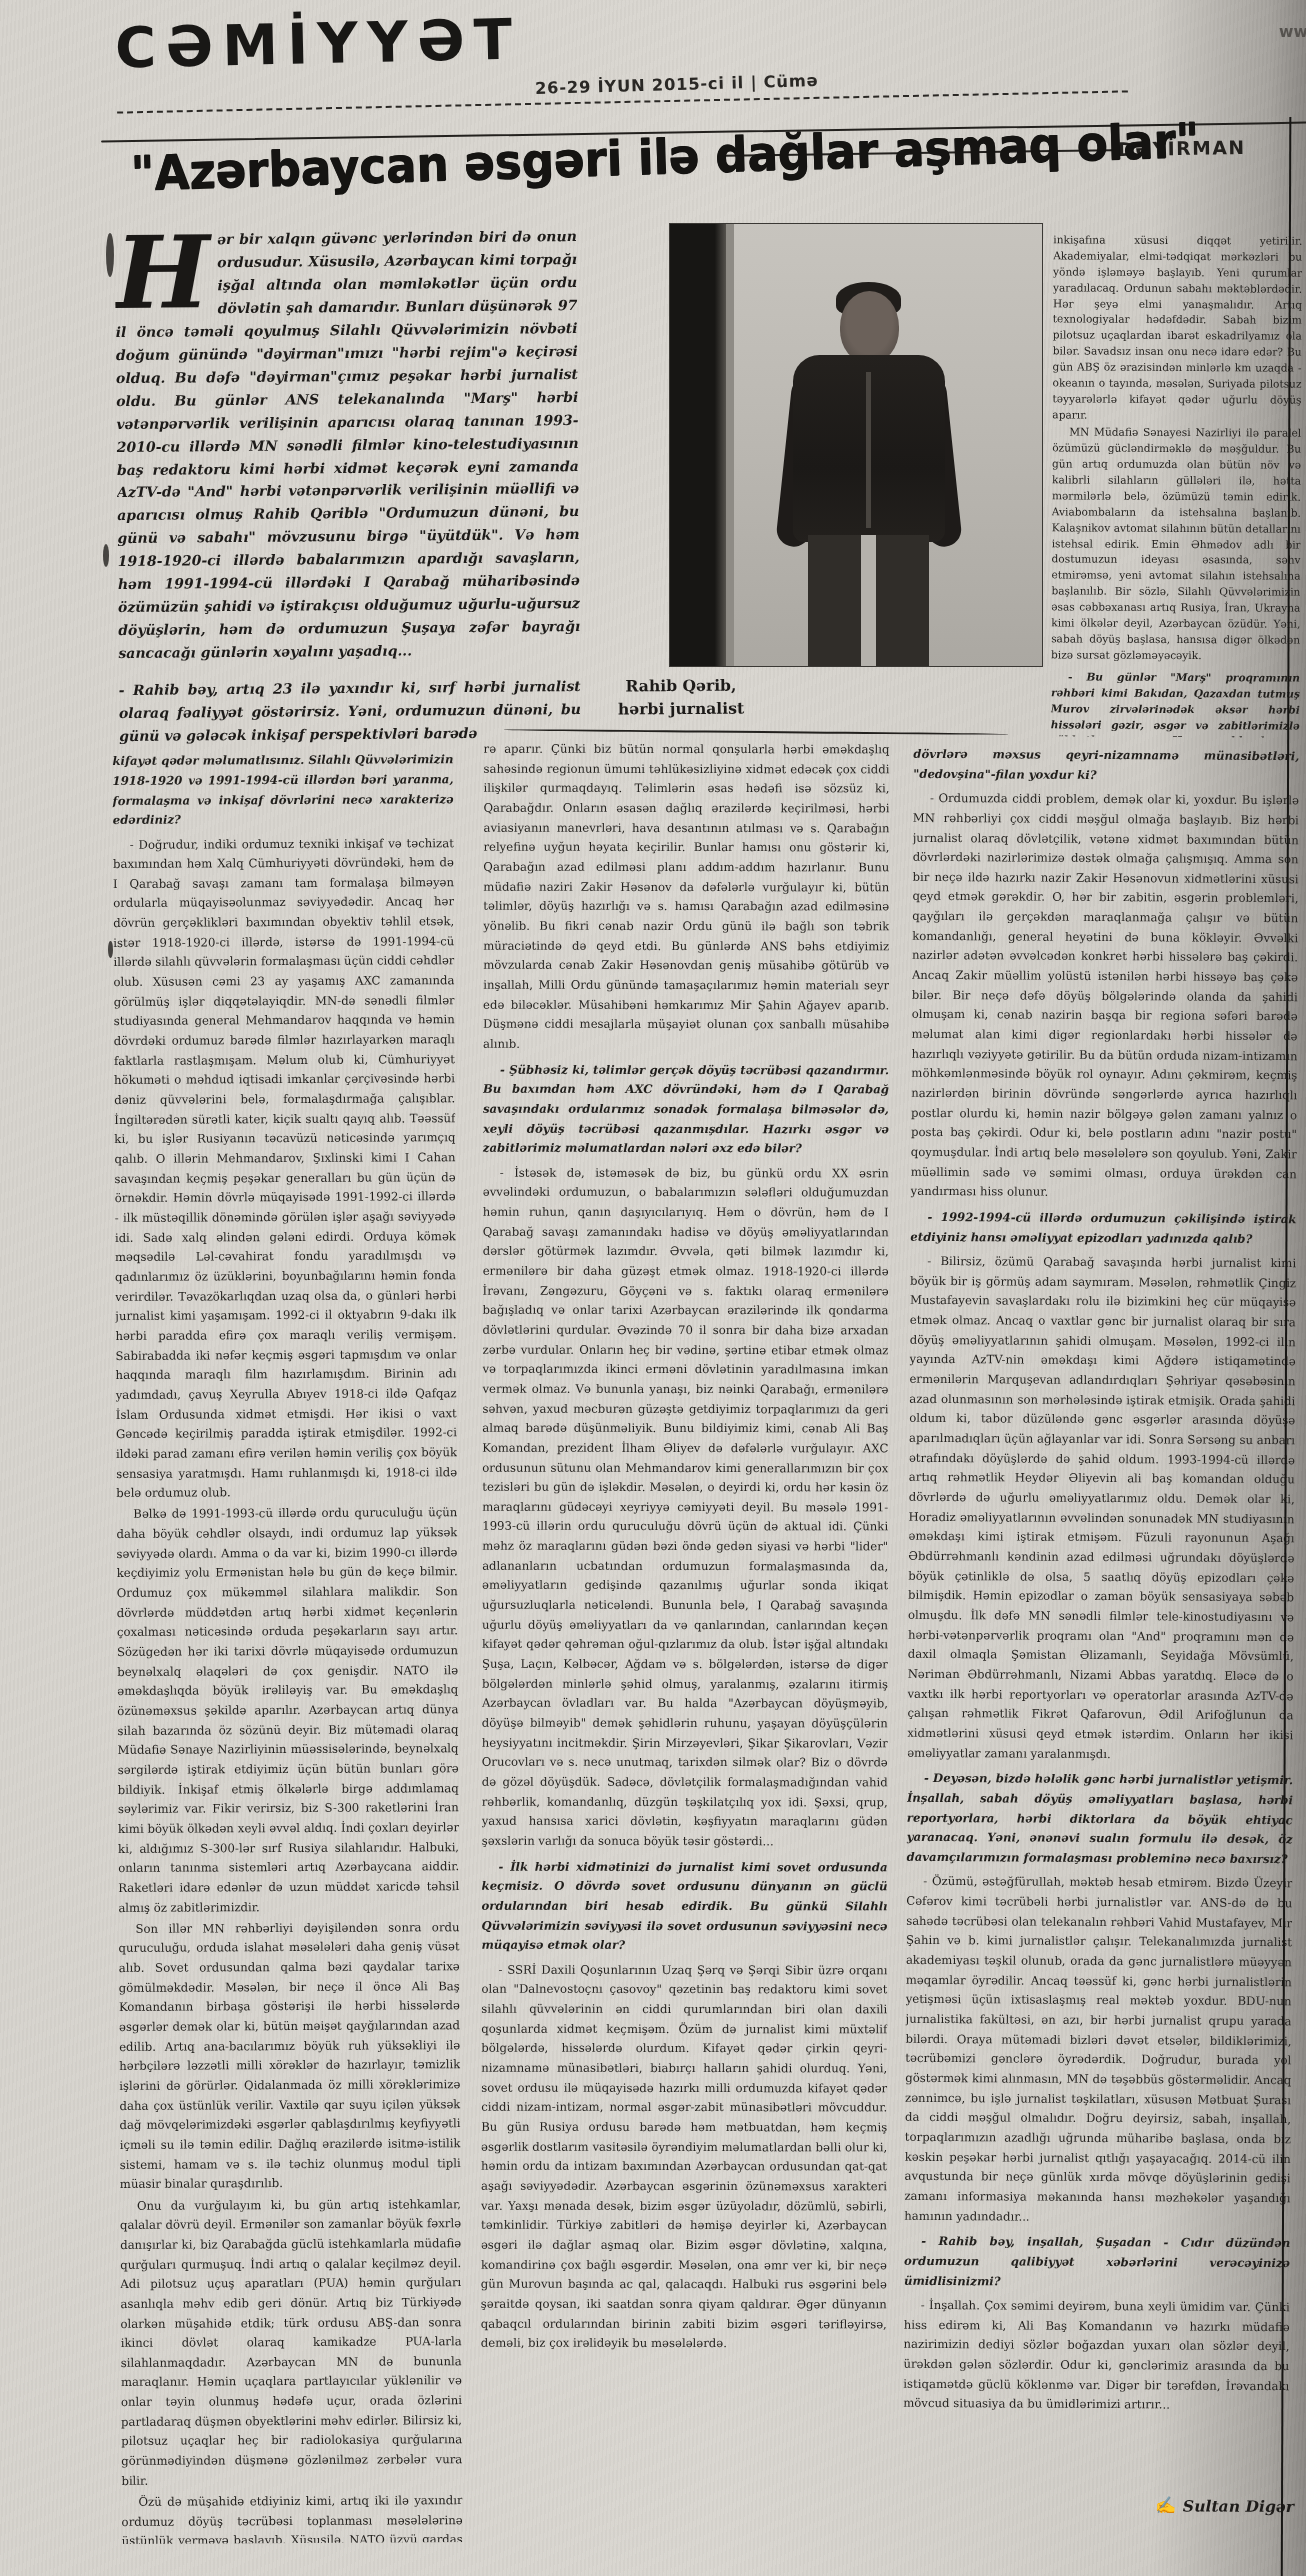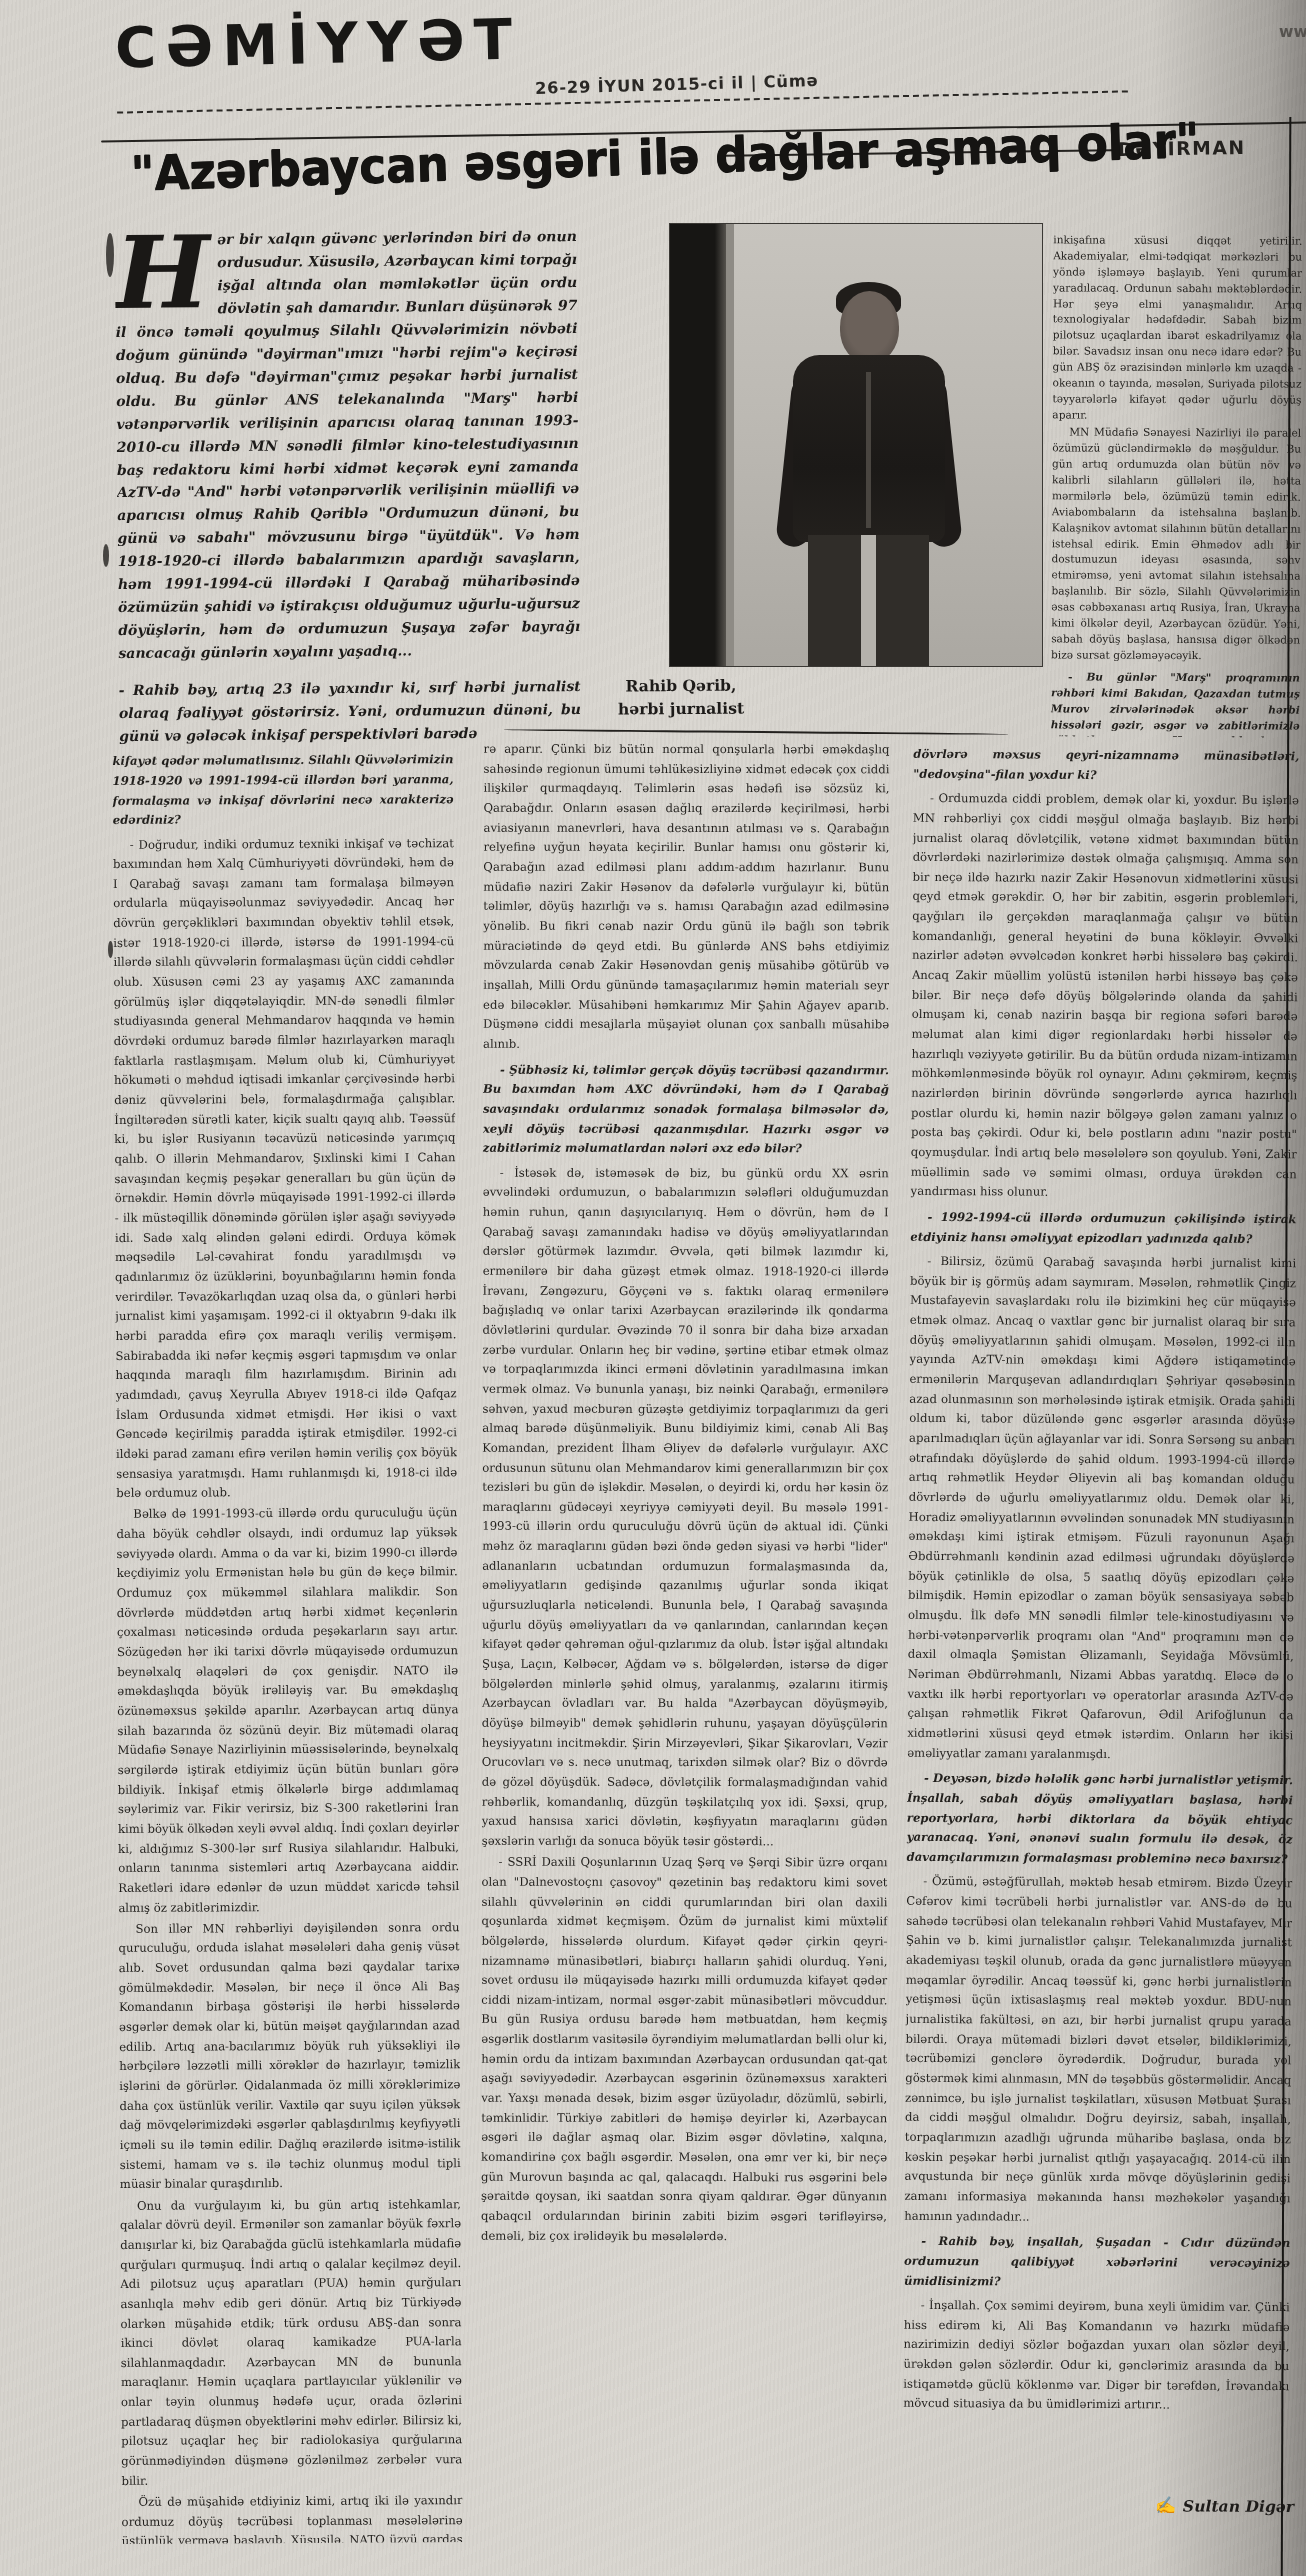--- a/index.html
+++ b/index.html
@@ -154,20 +154,21 @@
       <p class="para answer">- Doğrudur, indiki ordumuz texniki inkişaf və təchizat baxımından həm Xalq Cümhuriyyəti dövründəki, həm də I Qarabağ savaşı zamanı tam formalaşa bilməyən ordularla müqayisəolunmaz səviyyədədir. Ancaq hər dövrün gerçəklikləri baxımından obyektiv təhlil etsək, istər 1918-1920-ci illərdə, istərsə də 1991-1994-cü illərdə silahlı qüvvələrin formalaşması üçün ciddi cəhdlər olub. Xüsusən cəmi 23 ay yaşamış AXC zamanında görülmüş işlər diqqətəlayiqdir. MN-də sənədli filmlər studiyasında general Mehmandarov haqqında və həmin dövrdəki ordumuz barədə filmlər hazırlayarkən maraqlı faktlarla rastlaşmışam. Məlum olub ki, Cümhuriyyət hökuməti o məhdud iqtisadi imkanlar çərçivəsində hərbi dəniz qüvvələrini belə, formalaşdırmağa çalışıblar. İngiltərədən sürətli kater, kiçik sualtı qayıq alıb. Təəssüf ki, bu işlər Rusiyanın təcavüzü nəticəsində yarımçıq qalıb. O illərin Mehmandarov, Şıxlinski kimi I Cahan savaşından keçmiş peşəkar generalları bu gün üçün də örnəkdir. Həmin dövrlə müqayisədə 1991-1992-ci illərdə - ilk müstəqillik dönəmində görülən işlər aşağı səviyyədə idi. Sadə xalq əlindən gələni edirdi. Orduya kömək məqsədilə Ləl-cəvahirat fondu yaradılmışdı və qadınlarımız öz üzüklərini, boyunbağılarını həmin fonda verirdilər. Təvazökarlıqdan uzaq olsa da, o günləri hərbi jurnalist kimi yaşamışam. 1992-ci il oktyabrın 9-dakı ilk hərbi paradda efirə çox maraqlı veriliş vermişəm. Sabirabadda iki nəfər keçmiş əsgəri tapmışdım və onlar haqqında maraqlı film hazırlamışdım. Birinin adı yadımdadı, çavuş Xeyrulla Abıyev 1918-ci ildə Qafqaz İslam Ordusunda xidmət etmişdi. Hər ikisi o vaxt Gəncədə keçirilmiş paradda iştirak etmişdilər. 1992-ci ildəki parad zamanı efirə verilən həmin veriliş çox böyük sensasiya yaratmışdı. Hamı ruhlanmışdı ki, 1918-ci ildə belə ordumuz olub.</p>
       <p class="para answer">Bəlkə də 1991-1993-cü illərdə ordu quruculuğu üçün daha böyük cəhdlər olsaydı, indi ordumuz lap yüksək səviyyədə olardı. Amma o da var ki, bizim 1990-cı illərdə keçdiyimiz yolu Ermənistan hələ bu gün də keçə bilmir. Ordumuz çox mükəmməl silahlara malikdir. Son dövrlərdə müddətdən artıq hərbi xidmət keçənlərin çoxalması nəticəsində orduda peşəkarların sayı artır. Sözügedən hər iki tarixi dövrlə müqayisədə ordumuzun beynəlxalq əlaqələri də çox genişdir. NATO ilə əməkdaşlıqda böyük irəliləyiş var. Bu əməkdaşlıq özünəməxsus şəkildə aparılır. Azərbaycan artıq dünya silah bazarında öz sözünü deyir. Biz mütəmadi olaraq Müdafiə Sənaye Nazirliyinin müəssisələrində, beynəlxalq sərgilərdə iştirak etdiyimiz üçün bütün bunları görə bildiyik. İnkişaf etmiş ölkələrlə birgə addımlamaq səylərimiz var. Fikir verirsiz, biz S-300 raketlərini İran kimi böyük ölkədən xeyli əvvəl aldıq. İndi çoxları deyirlər ki, aldığımız S-300-lər sırf Rusiya silahlarıdır. Halbuki, onların tanınma sistemləri artıq Azərbaycana aiddir. Raketləri idarə edənlər də uzun müddət xaricdə təhsil almış öz zabitlərimizdir.</p>
       <p class="para answer">Son illər MN rəhbərliyi dəyişiləndən sonra ordu quruculuğu, orduda islahat məsələləri daha geniş vüsət alıb. Sovet ordusundan qalma bəzi qaydalar tarixə gömülməkdədir. Məsələn, bir neçə il öncə Ali Baş Komandanın birbaşa göstərişi ilə hərbi hissələrdə əsgərlər demək olar ki, bütün məişət qayğılarından azad edilib. Artıq ana-bacılarımız böyük ruh yüksəkliyi ilə hərbçilərə ləzzətli milli xörəklər də hazırlayır, təmizlik işlərini də görürlər. Qidalanmada öz milli xörəklərimizə daha çox üstünlük verilir. Vaxtilə qar suyu içilən yüksək dağ mövqelərimizdəki əsgərlər qablaşdırılmış keyfiyyətli içməli su ilə təmin edilir. Dağlıq ərazilərdə isitmə-istilik sistemi, hamam və s. ilə təchiz olunmuş modul tipli müasir binalar quraşdırılıb.</p>
       <p class="para answer">Onu da vurğulayım ki, bu gün artıq istehkamlar, qalalar dövrü deyil. Ermənilər son zamanlar böyük fəxrlə danışırlar ki, biz Qarabağda güclü istehkamlarla müdafiə qurğuları qurmuşuq. İndi artıq o qalalar keçilməz deyil. Adi pilotsuz uçuş aparatları (PUA) həmin qurğuları asanlıqla məhv edib geri dönür. Artıq biz Türkiyədə olarkən müşahidə etdik; türk ordusu ABŞ-dan sonra ikinci dövlət olaraq kamikadze PUA-larla silahlanmaqdadır. Azərbaycan MN də bununla maraqlanır. Həmin uçaqlara partlayıcılar yüklənilir və onlar təyin olunmuş hədəfə uçur, orada özlərini partladaraq düşmən obyektlərini məhv edirlər. Bilirsiz ki, pilotsuz uçaqlar heç bir radiolokasiya qurğularına görünmədiyindən düşmənə gözlənilməz zərbələr vura bilir.</p>
       <p class="para answer">Özü də müşahidə etdiyiniz kimi, artıq iki ilə yaxındır ordumuz döyüş təcrübəsi toplanması məsələlərinə üstünlük verməyə başlayıb. Xüsusilə, NATO üzvü qardaş Türkiyə ilə birgə təlimlər diqqətəlayiqdir. Artıq Azərbaycan əsgəri ilə Türkiyə əsgəri, eləcə də hərbi pilotlarımız çiyin-çiyinə təlim keçirlər. Bir mütəxəssis kimi ehtimal edirəm ki, bu təlimlər növbəti mərhələdə digər qonşularımızla - Rusiya, İranla birgə təlimlə-</p>
     </div>
   <div class="abs col" id="col-2">
       <p class="para answer fragment">rə aparır. Çünki biz bütün normal qonşularla hərbi əməkdaşlıq sahəsində regionun ümumi təhlükəsizliyinə xidmət edəcək çox ciddi ilişkilər qurmaqdayıq. Təlimlərin əsas hədəfi isə sözsüz ki, Qarabağdır. Onların əsasən dağlıq ərazilərdə keçirilməsi, hərbi aviasiyanın manevrləri, hava desantının atılması və s. Qarabağın relyefinə uyğun həyata keçirilir. Bunlar hamısı onu göstərir ki, Qarabağın azad edilməsi planı addım-addım hazırlanır. Bunu müdafiə naziri Zakir Həsənov da dəfələrlə vurğulayır ki, bütün təlimlər, döyüş hazırlığı və s. hamısı Qarabağın azad edilməsinə yönəlib. Bu fikri cənab nazir Ordu günü ilə bağlı son təbrik müraciətində də qeyd etdi. Bu günlərdə ANS bəhs etdiyimiz mövzularda cənab Zakir Həsənovdan geniş müsahibə götürüb və inşallah, Milli Ordu günündə tamaşaçılarımız həmin materialı seyr edə biləcəklər. Müsahibəni həmkarımız Mir Şahin Ağayev aparıb. Düşmənə ciddi mesajlarla müşayiət olunan çox sanballı müsahibə alınıb.</p>
       <p class="para question">- Şübhəsiz ki, təlimlər gerçək döyüş təcrübəsi qazandırmır. Bu baxımdan həm AXC dövründəki, həm də I Qarabağ savaşındakı ordularımız sonadək formalaşa bilməsələr də, xeyli döyüş təcrübəsi qazanmışdılar. Hazırkı əsgər və zabitlərimiz məlumatlardan nələri əxz edə bilər?</p>
       <p class="para answer">- İstəsək də, istəməsək də biz, bu günkü ordu XX əsrin əvvəlindəki ordumuzun, o babalarımızın sələfləri olduğumuzdan həmin ruhun, qanın daşıyıcılarıyıq. Həm o dövrün, həm də I Qarabağ savaşı zamanındakı hadisə və döyüş əməliyyatlarından dərslər götürmək lazımdır. Əvvəla, qəti bilmək lazımdır ki, ermənilərə bir daha güzəşt etmək olmaz. 1918-1920-ci illərdə İrəvanı, Zəngəzuru, Göyçəni və s. faktıkı olaraq ermənilərə bağışladıq və onlar tarixi Azərbaycan ərazilərində ilk qondarma dövlətlərini qurdular. Əvəzində 70 il sonra bir daha bizə arxadan zərbə vurdular. Onların heç bir vədinə, şərtinə etibar etmək olmaz və torpaqlarımızda ikinci erməni dövlətinin yaradılmasına imkan vermək olmaz. Və bununla yanaşı, biz nəinki Qarabağı, ermənilərə səhvən, yaxud məcburən güzəştə getdiyimiz torpaqlarımızı da geri almaq barədə düşünməliyik. Bunu bildiyimiz kimi, cənab Ali Baş Komandan, prezident İlham Əliyev də dəfələrlə vurğulayır. AXC ordusunun sütunu olan Mehmandarov kimi generallarımızın bir çox tezisləri bu gün də işləkdir. Məsələn, o deyirdi ki, ordu hər kəsin öz maraqlarını güdəcəyi xeyriyyə cəmiyyəti deyil. Bu məsələ 1991-1993-cü illərin ordu quruculuğu dövrü üçün də aktual idi. Çünki məhz öz maraqlarını güdən bəzi öndə gedən siyasi və hərbi "lider" adlananların ucbatından ordumuzun formalaşmasında da, əməliyyatların gedişində qazanılmış uğurlar sonda ikiqat uğursuzluqlarla nəticələndi. Bununla belə, I Qarabağ savaşında uğurlu döyüş əməliyyatları da və qanlarından, canlarından keçən kifayət qədər qəhrəman oğul-qızlarımız da olub. İstər işğal altındakı Şuşa, Laçın, Kəlbəcər, Ağdam və s. bölgələrdən, istərsə də digər bölgələrdən minlərlə şəhid olmuş, yaralanmış, əzalarını itirmiş Azərbaycan övladları var. Bu halda "Azərbaycan döyüşməyib, döyüşə bilməyib" demək şəhidlərin ruhunu, yaşayan döyüşçülərin heysiyyatını incitməkdir. Şirin Mirzəyevləri, Şikar Şikarovları, Vəzir Orucovları və s. necə unutmaq, tarixdən silmək olar? Biz o dövrdə də gözəl döyüşdük. Sadəcə, dövlətçilik formalaşmadığından vahid rəhbərlik, komandanlıq, düzgün təşkilatçılıq yox idi. Şəxsi, qrup, yaxud hansısa xarici dövlətin, kəşfiyyatın maraqlarını güdən şəxslərin varlığı da sonuca böyük təsir göstərdi...</p>
+      <p class="para question">- İlk hərbi xidmətinizi də jurnalist kimi sovet ordusunda keçmisiz. O dövrdə sovet ordusunu dünyanın ən güclü ordularından biri hesab edirdik. Bu günkü Silahlı Qüvvələrimizin səviyyəsi ilə sovet ordusunun səviyyəsini necə müqayisə etmək olar?</p>
       <p class="para answer">- SSRİ Daxili Qoşunlarının Uzaq Şərq və Şərqi Sibir üzrə orqanı olan "Dalnevostoçnı çasovoy" qəzetinin baş redaktoru kimi sovet silahlı qüvvələrinin ən ciddi qurumlarından biri olan daxili qoşunlarda xidmət keçmişəm. Özüm də jurnalist kimi müxtəlif bölgələrdə, hissələrdə olurdum. Kifayət qədər çirkin qeyri-nizamnamə münasibətləri, biabırçı halların şahidi olurduq. Yəni, sovet ordusu ilə müqayisədə hazırkı milli ordumuzda kifayət qədər ciddi nizam-intizam, normal əsgər-zabit münasibətləri mövcuddur. Bu gün Rusiya ordusu barədə həm mətbuatdan, həm keçmiş əsgərlik dostlarım vasitəsilə öyrəndiyim məlumatlardan bəlli olur ki, həmin ordu da intizam baxımından Azərbaycan ordusundan qat-qat aşağı səviyyədədir. Azərbaycan əsgərinin özünəməxsus xarakteri var. Yaxşı mənada desək, bizim əsgər üzüyoladır, dözümlü, səbirli, təmkinlidir. Türkiyə zabitləri də həmişə deyirlər ki, Azərbaycan əsgəri ilə dağlar aşmaq olar. Bizim əsgər dövlətinə, xalqına, komandirinə çox bağlı əsgərdir. Məsələn, ona əmr ver ki, bir neçə gün Murovun başında ac qal, qalacaqdı. Halbuki rus əsgərini belə şəraitdə qoysan, iki saatdan sonra qiyam qaldırar. Əgər dünyanın qabaqcıl ordularından birinin zabiti bizim əsgəri tərifləyirsə, deməli, biz çox irəlidəyik bu məsələlərdə.</p>
     </div>
   <div class="abs col" id="col-3">
       <p class="para question fragment">dövrlərə məxsus qeyri-nizamnamə münasibətləri, "dedovşina"-filan yoxdur ki?</p>
       <p class="para answer">- Ordumuzda ciddi problem, demək olar ki, yoxdur. Bu işlərlə MN rəhbərliyi çox ciddi məşğul olmağa başlayıb. Biz hərbi jurnalist olaraq dövlətçilik, vətənə xidmət baxımından bütün dövrlərdəki nazirlərimizə dəstək olmağa çalışmışıq. Amma son bir neçə ildə hazırkı nazir Zakir Həsənovun xidmətlərini xüsusi qeyd etmək gərəkdir. O, hər bir zabitin, əsgərin problemləri, qayğıları ilə gerçəkdən maraqlanmağa çalışır və bütün komandanlığı, general heyətini də buna kökləyir. Əvvəlki nazirlər adətən əvvəlcədən konkret hərbi hissələrə baş çəkirdi. Ancaq Zakir müəllim yolüstü istənilən hərbi hissəyə baş çəkə bilər. Bir neçə dəfə döyüş bölgələrində olanda da şahidi olmuşam ki, cənab nazirin başqa bir regiona səfəri barədə məlumat alan kimi digər regionlardakı hərbi hissələr də hazırlıqlı vəziyyətə gətirilir. Bu da bütün orduda nizam-intizamın möhkəmlənməsində böyük rol oynayır. Adını çəkmirəm, keçmiş nazirlərdən birinin dövründə səngərlərdə ayrıca hazırlıqlı postlar olurdu ki, həmin nazir bölgəyə gələn zamanı yalnız o posta baş çəkirdi. Odur ki, belə postların adını "nazir postu" qoymuşdular. İndi artıq belə məsələlərə son qoyulub. Yəni, Zakir müəllimin sadə və səmimi olması, orduya ürəkdən can yandırması hiss olunur.</p>
       <p class="para question">- 1992-1994-cü illərdə ordumuzun çəkilişində iştirak etdiyiniz hansı əməliyyat epizodları yadınızda qalıb?</p>
       <p class="para answer">- Bilirsiz, özümü Qarabağ savaşında hərbi jurnalist kimi böyük bir iş görmüş adam saymıram. Məsələn, rəhmətlik Çingiz Mustafayevin savaşlardakı rolu ilə bizimkini heç cür müqayisə etmək olmaz. Ancaq o vaxtlar gənc bir jurnalist olaraq bir sıra döyüş əməliyyatlarının şahidi olmuşam. Məsələn, 1992-ci ilin yayında AzTV-nin əməkdaşı kimi Ağdərə istiqamətində ermənilərin Marquşevan adlandırdıqları Şəhriyar qəsəbəsinin azad olunmasının son mərhələsində iştirak etmişik. Orada şahidi oldum ki, tabor düzüləndə gənc əsgərlər arasında döyüşə aparılmadıqları üçün ağlayanlar var idi. Sonra Sərsəng su anbarı ətrafındakı döyüşlərdə də şahid oldum. 1993-1994-cü illərdə artıq rəhmətlik Heydər Əliyevin ali baş komandan olduğu dövrlərdə də uğurlu əməliyyatlarımız oldu. Demək olar ki, Horadiz əməliyyatlarının əvvəlindən sonunadək MN studiyasının əməkdaşı kimi iştirak etmişəm. Füzuli rayonunun Aşağı Əbdürrəhmanlı kəndinin azad edilməsi uğrundakı döyüşlərdə böyük çətinliklə də olsa, 5 saatlıq döyüş epizodları çəkə bilmişdik. Həmin epizodlar o zaman böyük sensasiyaya səbəb olmuşdu. İlk dəfə MN sənədli filmlər tele-kinostudiyasını və hərbi-vətənpərvərlik proqramı olan "And" proqramını mən də daxil olmaqla Şəmistan Əlizamanlı, Seyidağa Mövsümlü, Nəriman Əbdürrəhmanlı, Nizami Abbas yaratdıq. Eləcə də o vaxtkı ilk hərbi reportyorları və operatorlar arasında AzTV-də çalışan rəhmətlik Fikrət Qafarovun, Ədil Arifoğlunun da xidmətlərini xüsusi qeyd etmək istərdim. Onların hər ikisi əməliyyatlar zamanı yaralanmışdı.</p>
       <p class="para question">- Deyəsən, bizdə hələlik gənc hərbi jurnalistlər yetişmir. İnşallah, sabah döyüş əməliyyatları başlasa, hərbi reportyorlara, hərbi diktorlara da böyük ehtiyac yaranacaq. Yəni, ənənəvi sualın formulu ilə desək, öz davamçılarımızın formalaşması probleminə necə baxırsız?</p>
       <p class="para answer">- Özümü, əstəğfürullah, məktəb hesab etmirəm. Bizdə Üzeyir Cəfərov kimi təcrübəli hərbi jurnalistlər var. ANS-də də bu sahədə təcrübəsi olan telekanalın rəhbəri Vahid Mustafayev, Mir Şahin və b. kimi jurnalistlər çalışır. Telekanalımızda jurnalist akademiyası təşkil olunub, orada da gənc jurnalistlərə müəyyən məqamlar öyrədilir. Ancaq təəssüf ki, gənc hərbi jurnalistlərin yetişməsi üçün ixtisaslaşmış real məktəb yoxdur. BDU-nun jurnalistika fakültəsi, ən azı, bir hərbi jurnalist qrupu yarada bilərdi. Oraya mütəmadi bizləri dəvət etsələr, bildiklərimizi, təcrübəmizi gənclərə öyrədərdik. Doğrudur, burada yol göstərmək kimi alınmasın, MN də təşəbbüs göstərməlidir. Ancaq zənnimcə, bu işlə jurnalist təşkilatları, xüsusən Mətbuat Şurası da ciddi məşğul olmalıdır. Doğru deyirsiz, sabah, inşallah, torpaqlarımızın azadlığı uğrunda müharibə başlasa, onda biz kəskin peşəkar hərbi jurnalist qıtlığı yaşayacağıq. 2014-cü ilin avqustunda bir neçə günlük xırda mövqe döyüşlərinin gedişi zamanı informasiya məkanında hansı məzhəkələr yaşandığı hamının yadındadır...</p>
       <p class="para question">- Rahib bəy, inşallah, Şuşadan - Cıdır düzündən ordumuzun qalibiyyət xəbərlərini verəcəyinizə ümidlisinizmi?</p>

